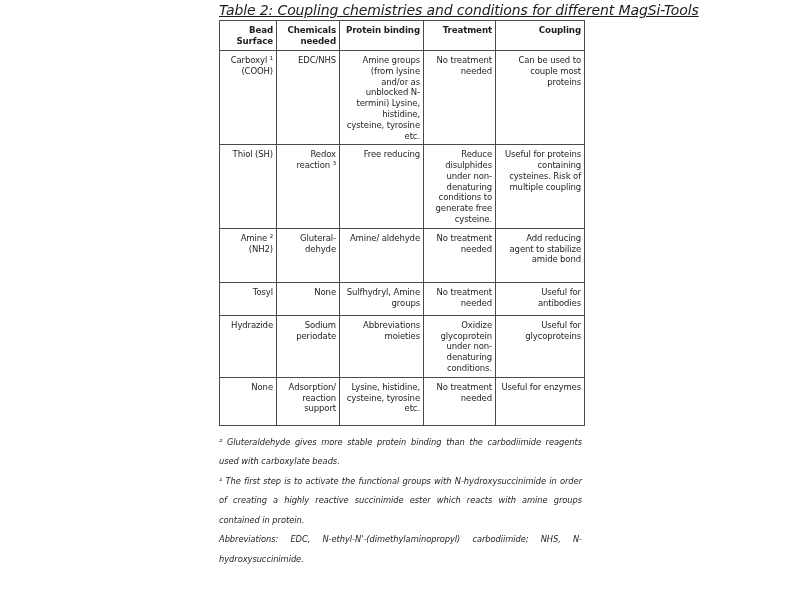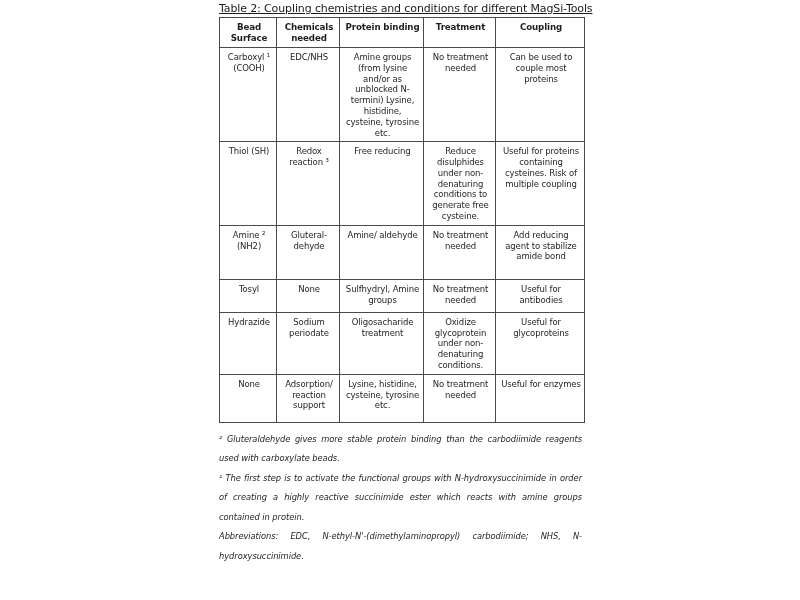--- a/index.html
+++ b/index.html
@@ -15,37 +15,38 @@
     font-family: "DejaVu Sans", "Liberation Sans", sans-serif;
     color: #1f1f1f;
   }
   .doc {
     position: absolute;
     left: 219px;
     top: 2px;
     width: 366px;
   }
   .caption {
-    font-size: 11px;
+    font-size: 14px;
     letter-spacing: -0.12px;
     text-decoration: underline;
     white-space: nowrap;
     margin: 0 0 2px 0;
     color: #1c1c1c;
+    font-style: italic;
   }
   table.magsi {
     border-collapse: collapse;
     table-layout: fixed;
     width: 365px;
   }
   table.magsi th,
   table.magsi td {
     border: 1px solid #4a4a4a;
     vertical-align: top;
-    text-align: center;
+    text-align: right;
     padding: 4px 3px 3px 5px;
     font-size: 8.5px;
     line-height: 1.27;
     letter-spacing: -0.12px;
     word-wrap: break-word;
   }
   table.magsi th {
     font-weight: bold;
     font-size: 8.7px;
   }
@@ -120,21 +121,21 @@
       <tr class="r4">
         <td>Tosyl</td>
         <td>None</td>
         <td>Sulfhydryl, Amine groups</td>
         <td>No treatment needed</td>
         <td>Useful for antibodies</td>
       </tr>
       <tr class="r5">
         <td>Hydrazide</td>
         <td>Sodium periodate</td>
-        <td>Oligosacharide treatment</td>
+        <td>Abbreviations moieties</td>
         <td>Oxidize glycoprotein under non-denaturing conditions.</td>
         <td>Useful for glycoproteins</td>
       </tr>
       <tr class="r6">
         <td>None</td>
         <td>Adsorption/ reaction support</td>
         <td>Lysine, histidine, cysteine, tyrosine etc.</td>
         <td>No treatment needed</td>
         <td>Useful for enzymes</td>
       </tr>

